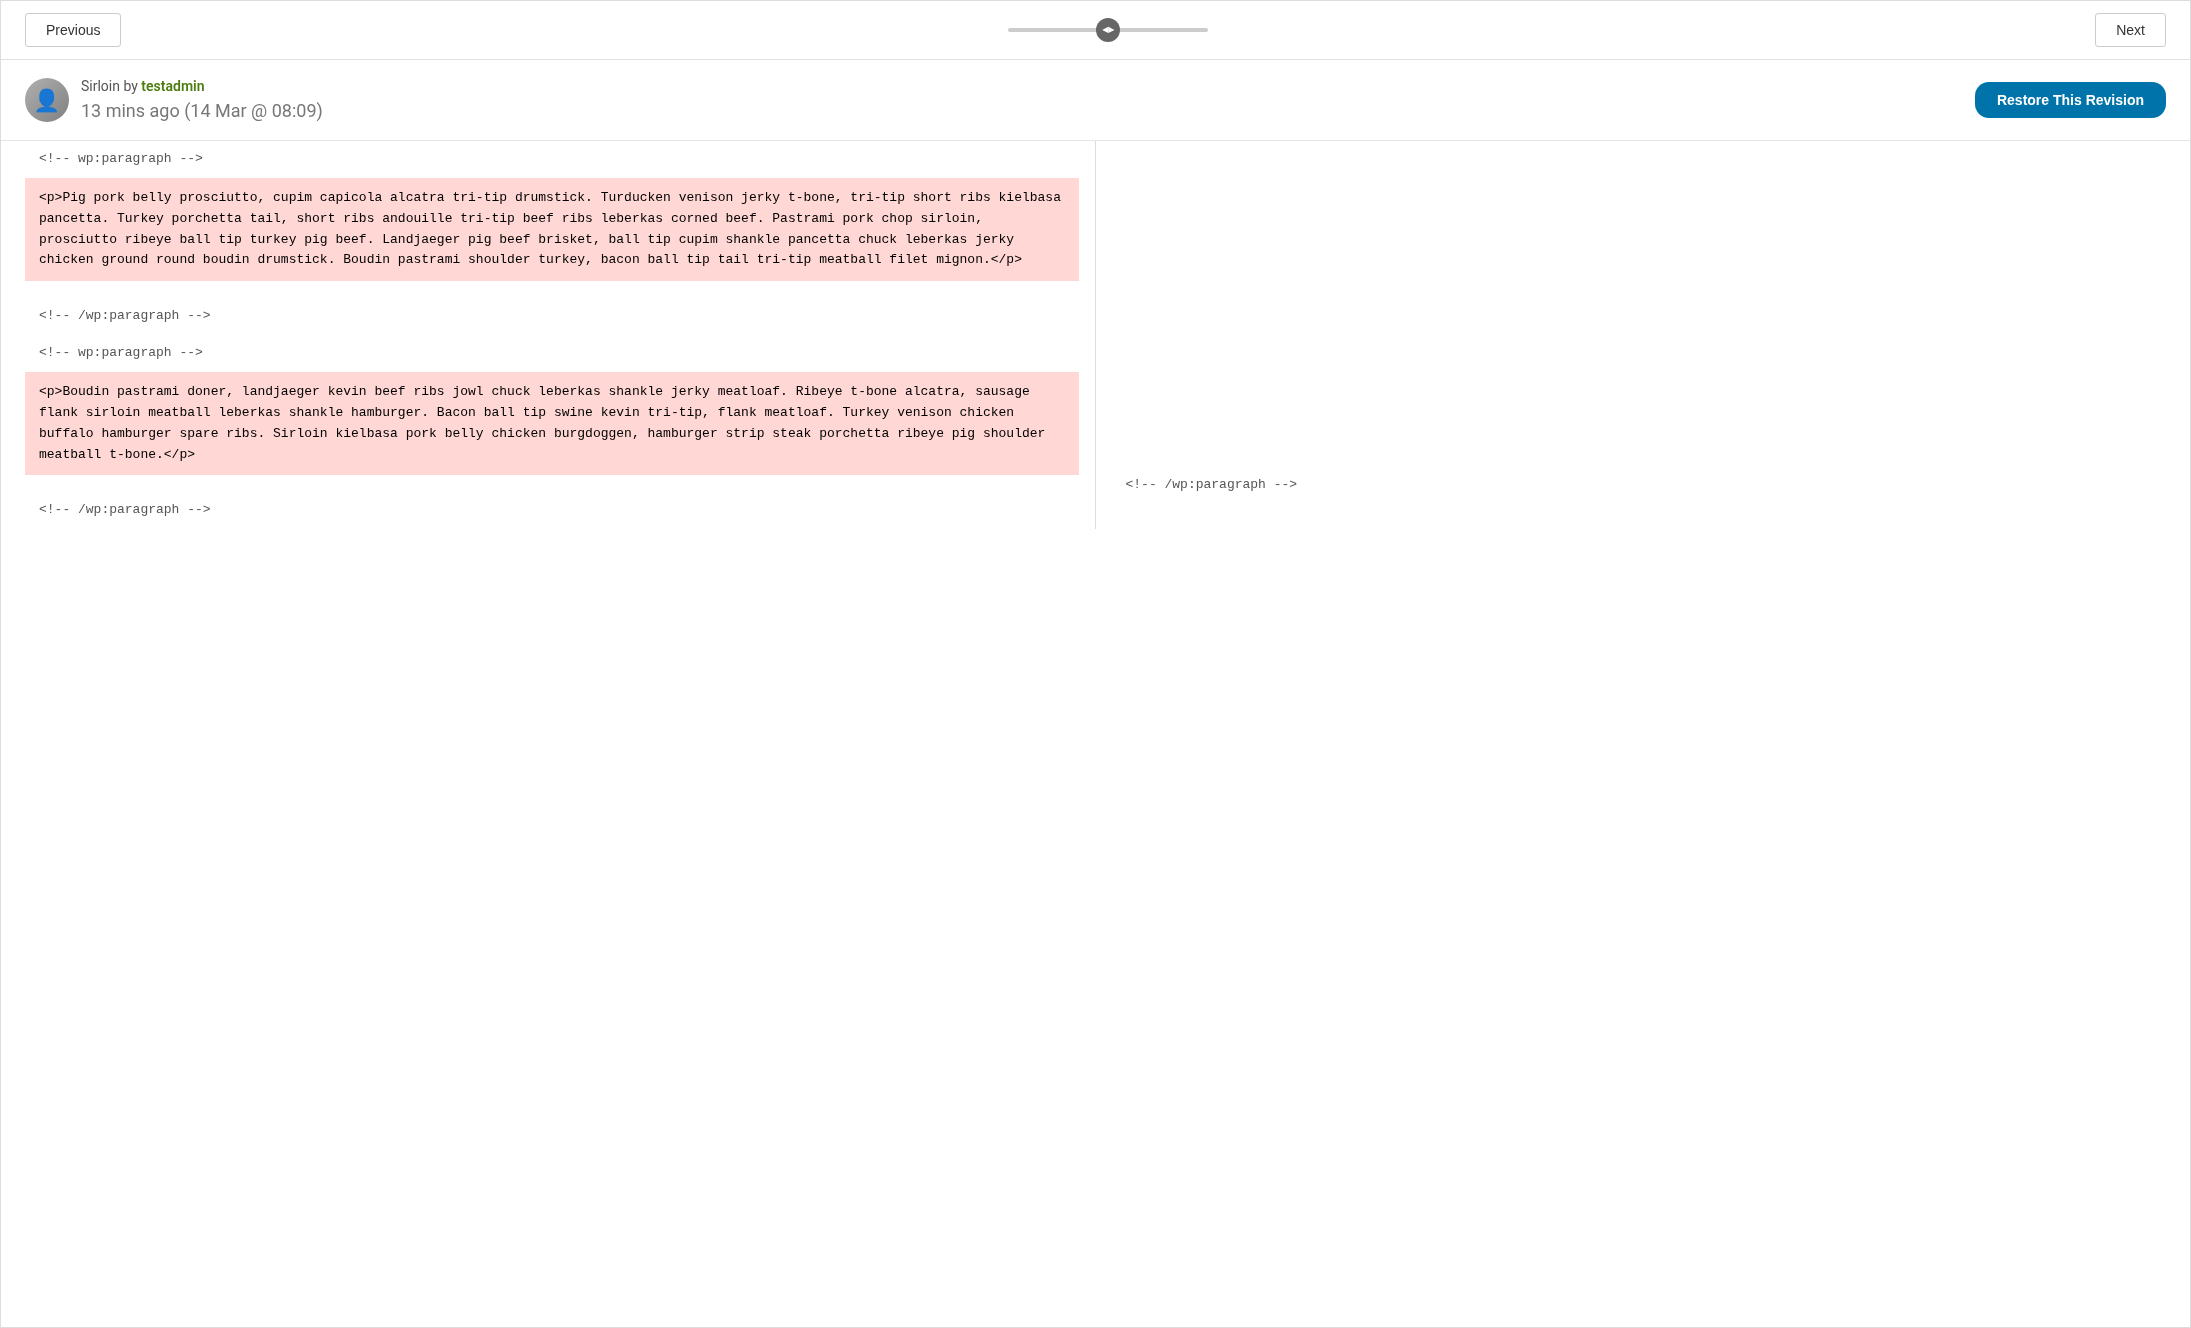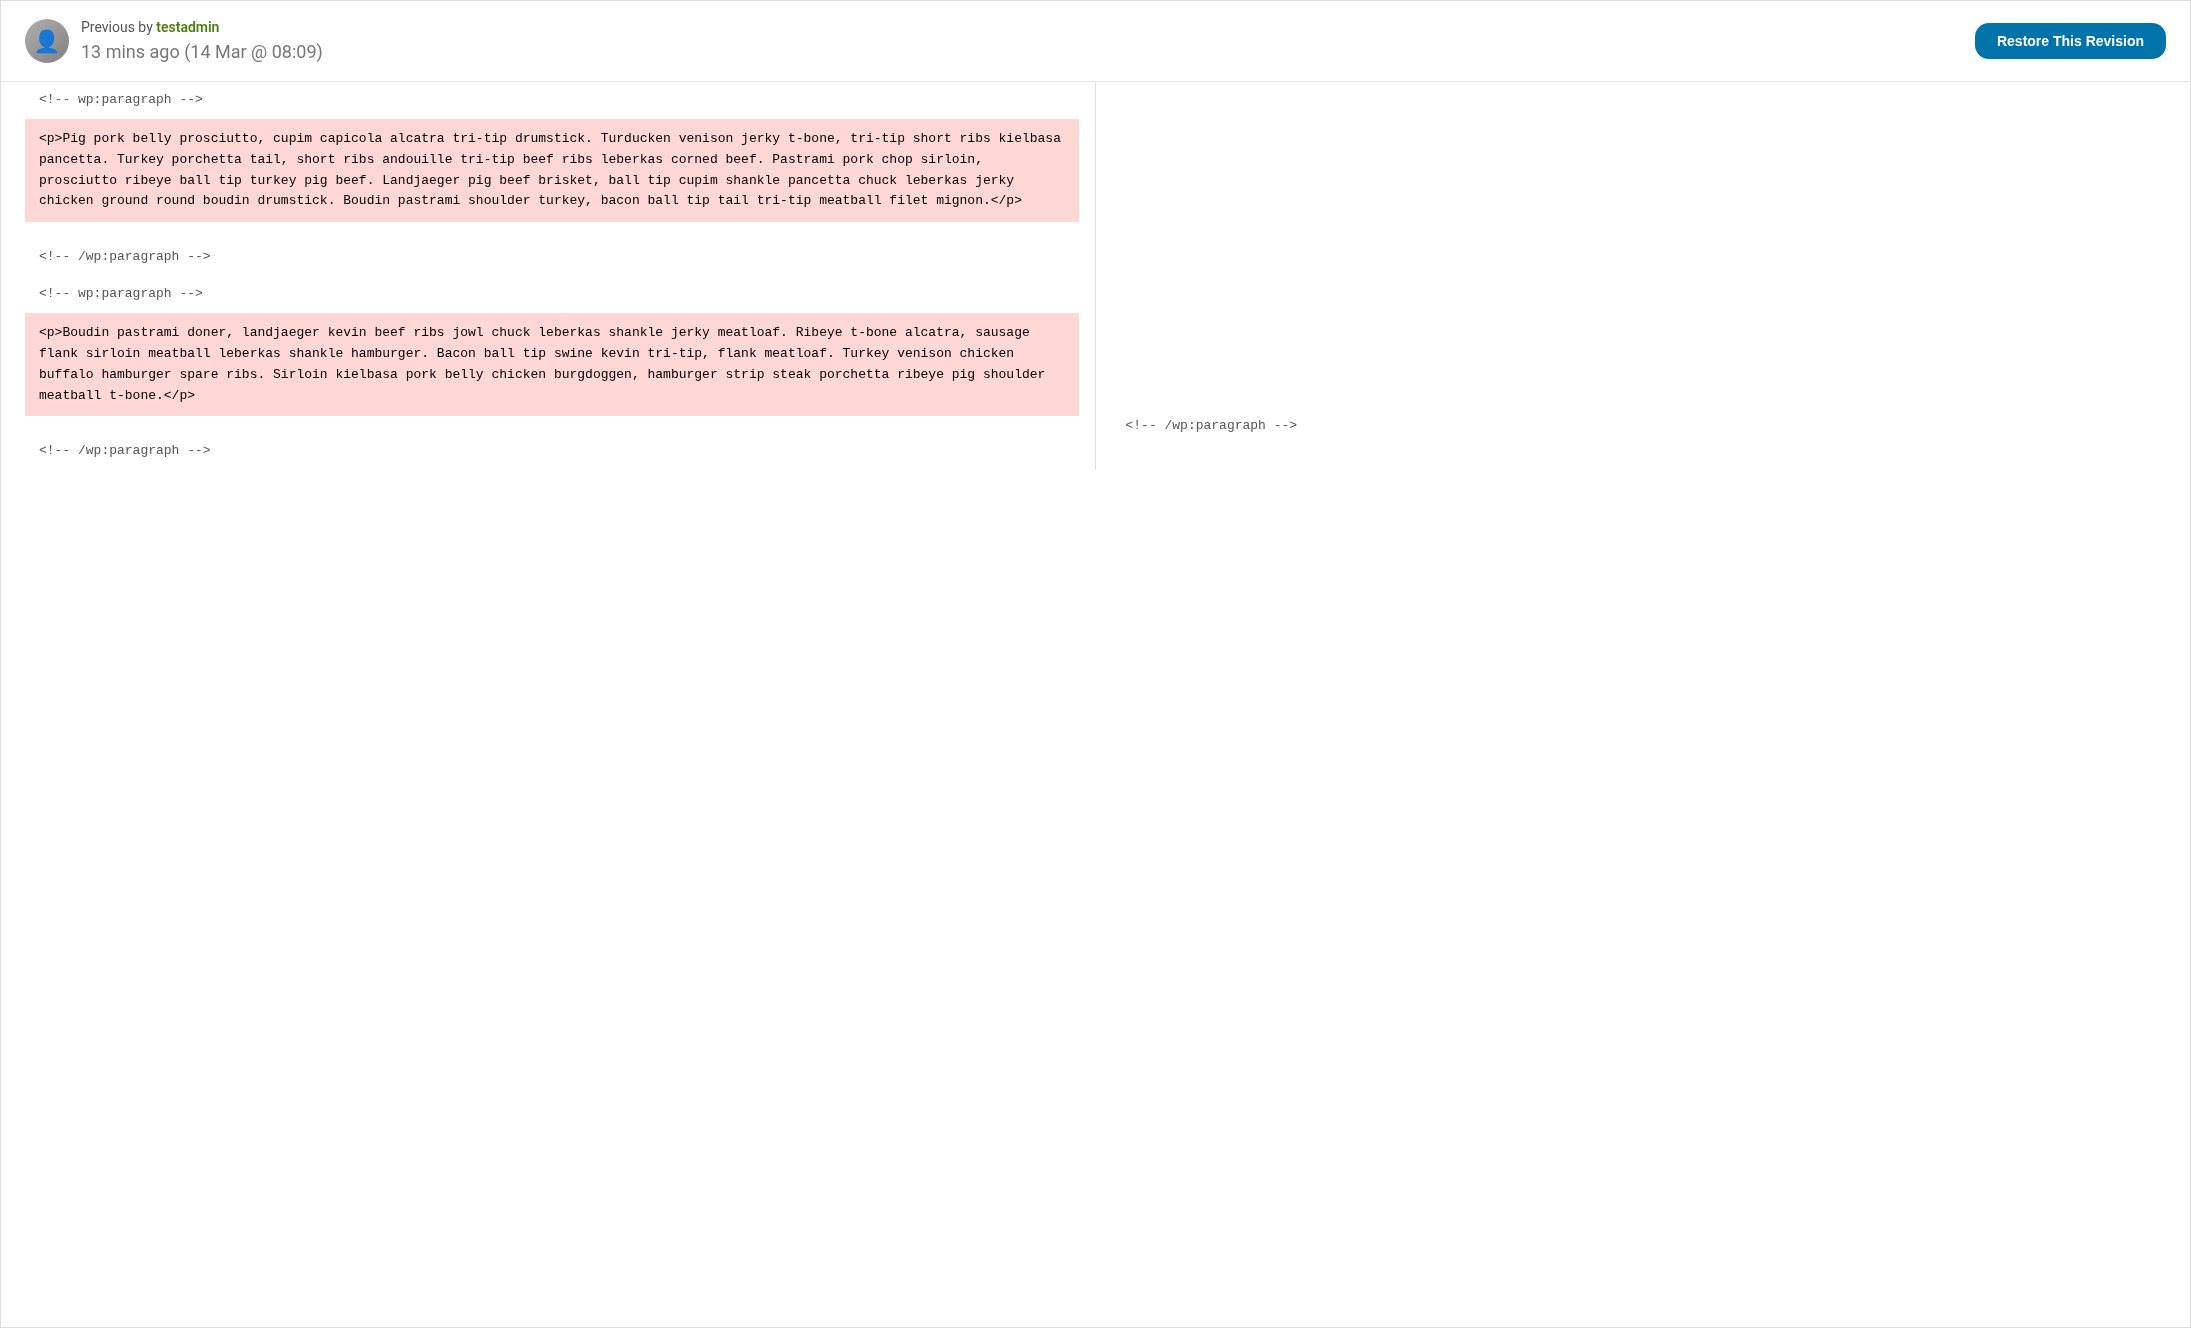--- a/index.html
+++ b/index.html
@@ -190,28 +190,39 @@
       color: #555;
       padding: 10px 14px;
       margin-bottom: 2px;
     }
   </style>
 </head>
 <body>
 
 <div class="page-wrapper">
 
+  <div class="top-nav">
+    <button class="nav-prev-btn">Previous</button>
+
+    <div class="slider-container">
+      <div class="slider-track">
+        <div class="slider-thumb"></div>
+      </div>
+    </div>
+
+    <button class="nav-next-btn">Next</button>
+  </div>
 
   <div class="revision-header">
     <div class="revision-info">
       <div class="avatar">
         <div class="avatar-img"></div>
       </div>
       <div class="revision-text">
-        <span>Previous by </span><strong>testadmin</strong>
+        <span>Sirloin by </span><strong>testadmin</strong>
         <span class="revision-time">13 mins ago (14 Mar @ 08:09)</span>
       </div>
     </div>
     <button class="restore-btn">Restore This Revision</button>
   </div>
 
   <div class="diff-area">
     <div class="diff-columns">
 
       <div class="diff-left">

